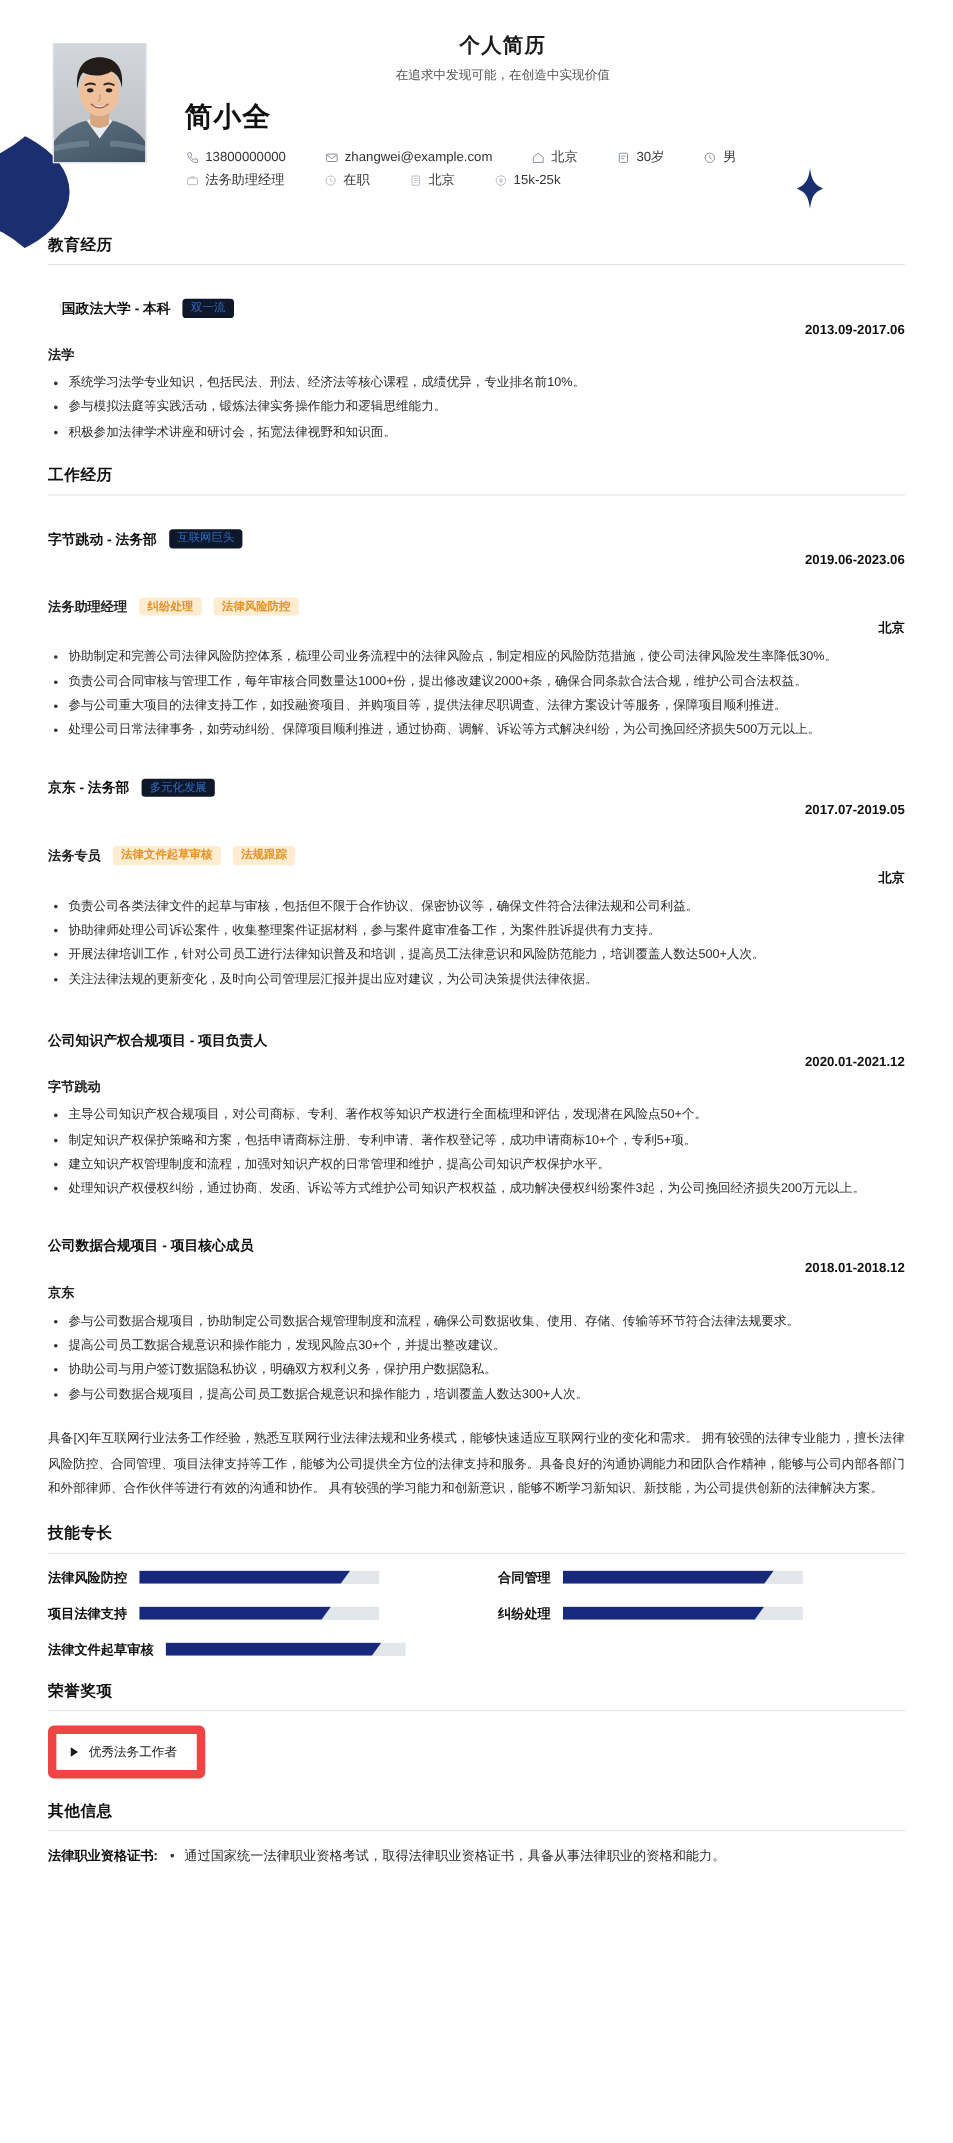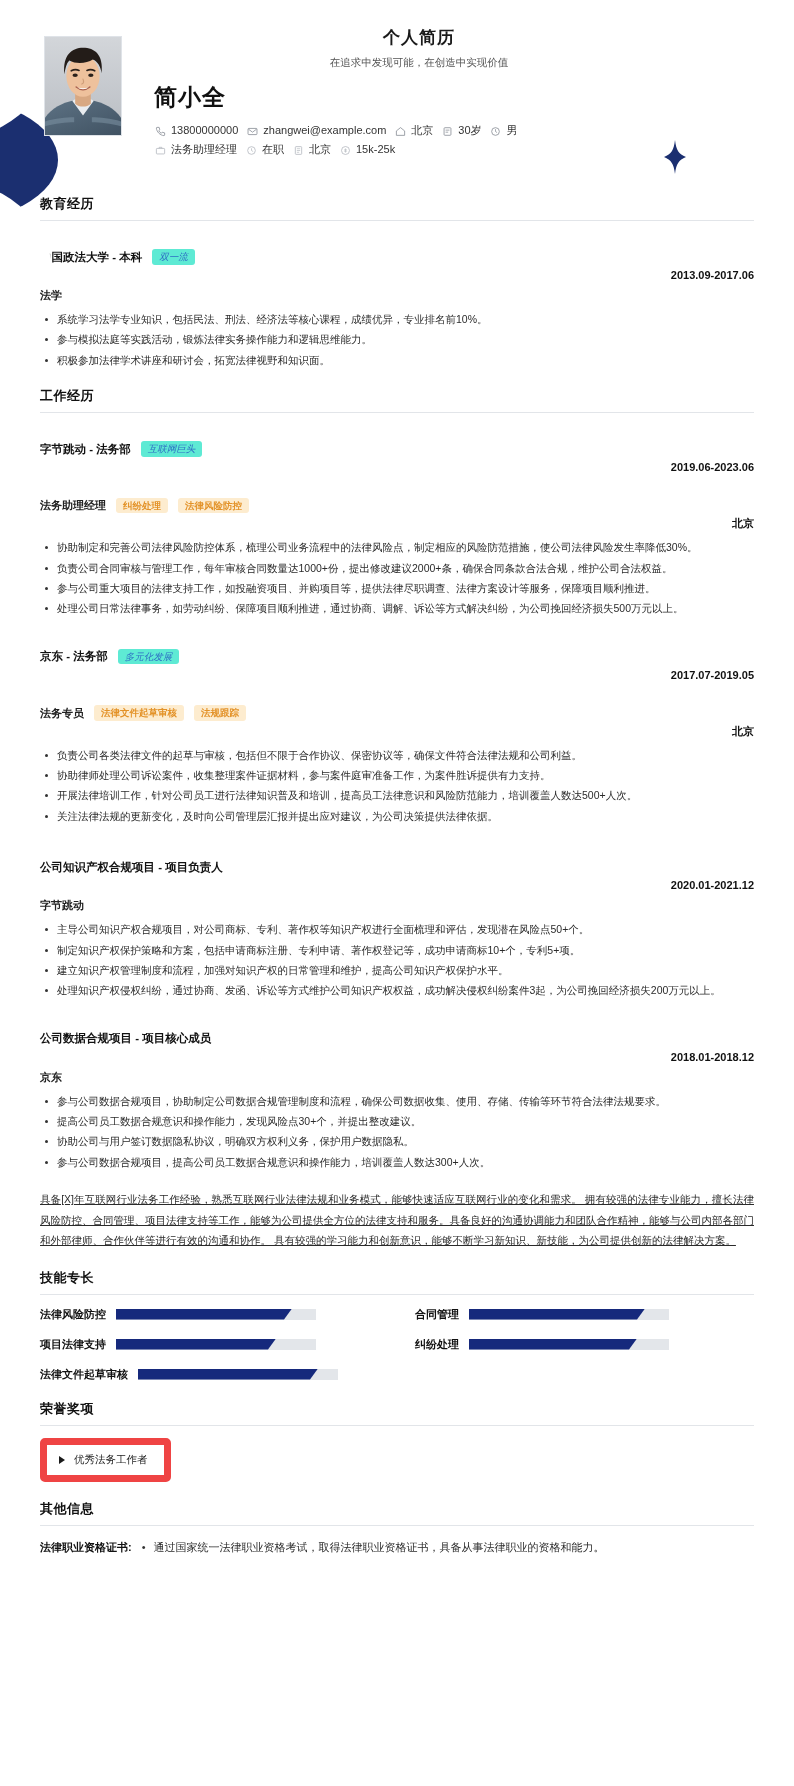--- a/index.html
+++ b/index.html
@@ -105,22 +105,22 @@
     display: flex;
     flex-wrap: wrap;
     align-items: center;
     margin-left: 10px;
     margin-bottom: 7px;
     font-size: 11px;
     color: #333;
   }
   .meta-item {
     display: flex;
-    align-items: flex-start;
-    margin-right: 8px;
+    align-items: center;
+    margin-right: 32px;
     white-space: nowrap;
   }
   .meta-item .mi {
     display: inline-flex;
     width: 12px; height: 12px;
     margin-right: 5px;
     align-items: center; justify-content: center;
     color: #8a8f98;
   }
   .meta-item .mi svg { display:block; }
@@ -169,21 +169,21 @@
 
   .tag {
     display: inline-block;
     font-size: 9.5px;
     line-height: 1;
     padding: 3px 7px;
     border-radius: 3px;
     margin-left: 10px;
     white-space: nowrap;
   }
-  .tag.blue { background: #5eead4; color: #2e6fc4; font-style: italic; }
+  .tag.blue { background: #0f172a; color: #2e6fc4; }
   .tag.orange { background: #fdeccf; color: #e39228; font-weight: bold; }
 
   ul.bullets { list-style: none; margin: 0; padding: 0; }
   ul.bullets li {
     position: relative;
     padding-left: 17px;
     font-size: 10.5px;
     line-height: 1.75;
     color: #2b2b2b;
     margin-bottom: 2px;
@@ -197,21 +197,20 @@
     width: 3px; height: 3px;
     background: #333;
     border-radius: 50%;
   }
 
   .summary-text {
     font-size: 10.5px;
     line-height: 1.95;
     color: #2b2b2b;
     text-align: justify;
-    text-decoration: underline;
   }
 
   
   .skills-grid {
     display: grid;
     grid-template-columns: 1fr 1fr;
     column-gap: 36px;
     row-gap: 15px;
     margin-top: 4px;
   }

